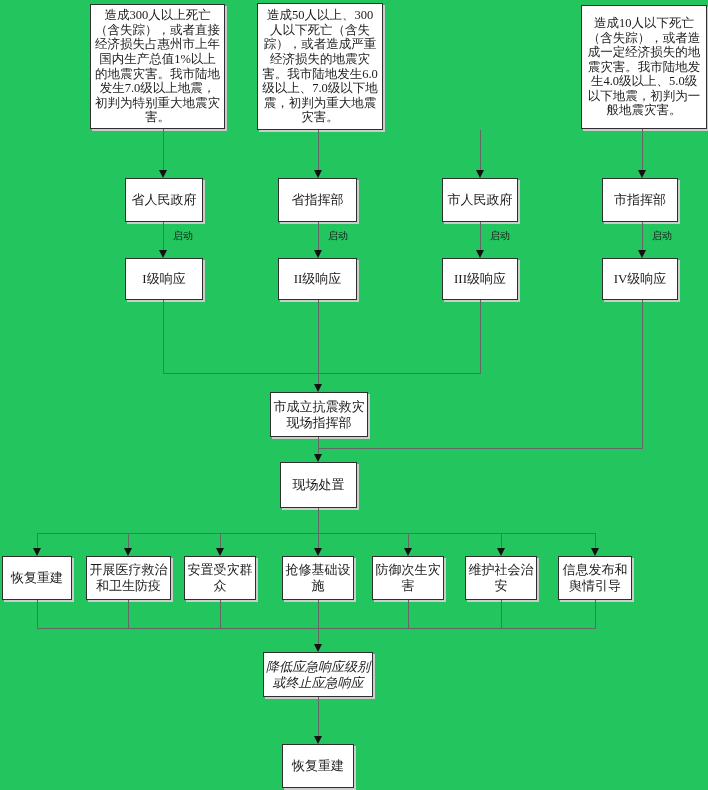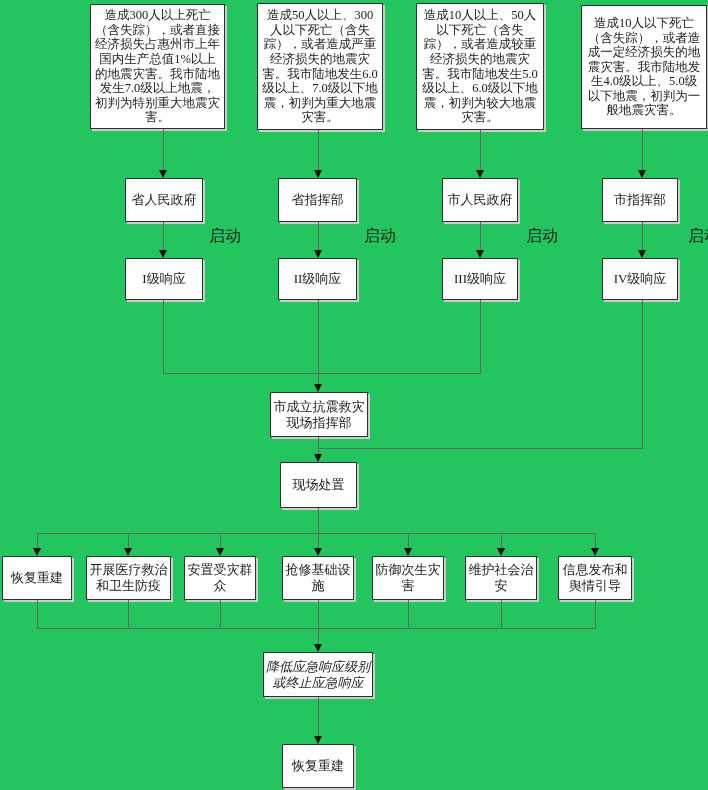--- a/index.html
+++ b/index.html
@@ -16,30 +16,29 @@
     box-shadow:2px 2px 0 #cccccc;padding:2px;
   }
   .criteria{font-size:12.5px;line-height:14.6px;padding:4px 3px;}
   .vline{position:absolute;width:1px;background:#666666;}
   .hline{position:absolute;height:1px;background:#666666;}
   .arrow{
     position:absolute;width:0;height:0;
     border-left:4px solid transparent;border-right:4px solid transparent;
     border-top:8px solid #111111;
   }
-  .lbl{position:absolute;font-size:16px;line-height:14px;white-space:nowrap;margin-left:36px;}
+  .lbl{position:absolute;font-size:10px;line-height:14px;white-space:nowrap;}
 </style>
 </head>
 <body>
 
 <div class="canvas">
 
   <div class="box criteria" style="left:90px;top:4px;width:135px;height:125px;">造成300人以上死亡（含失踪），或者直接经济损失占惠州市上年国内生产总值1%以上的地震灾害。我市陆地发生7.0级以上地震，初判为特别重大地震灾害。</div>
   <div class="box criteria" style="left:257px;top:3px;width:126px;height:127px;">造成50人以上、300人以下死亡（含失踪），或者造成严重经济损失的地震灾害。我市陆地发生6.0级以上、7.0级以下地震，初判为重大地震灾害。</div>
-  <div class="box criteria" style="left:416px;top:3px;width:128px;height:127px;">造成10人以上、50人以下死亡（含失踪），或者造成较重经济损失的地震灾害。我市陆地发生5.0级以上、6.0级以下地震，初判为较大地震灾害。</div>
   <div class="box criteria" style="left:581px;top:5px;width:126px;height:124px;">造成10人以下死亡（含失踪），或者造成一定经济损失的地震灾害。我市陆地发生4.0级以上、5.0级以下地震，初判为一般地震灾害。</div>
 
   <div class="vline" style="left:163px;top:129px;height:41px;"></div>
   <div class="arrow" style="left:159px;top:170px;"></div>
   <div class="vline" style="left:318px;top:130px;height:40px;"></div>
   <div class="arrow" style="left:314px;top:170px;"></div>
   <div class="vline" style="left:480px;top:130px;height:40px;"></div>
   <div class="arrow" style="left:476px;top:170px;"></div>
   <div class="vline" style="left:642px;top:129px;height:41px;"></div>
   <div class="arrow" style="left:638px;top:170px;"></div>

